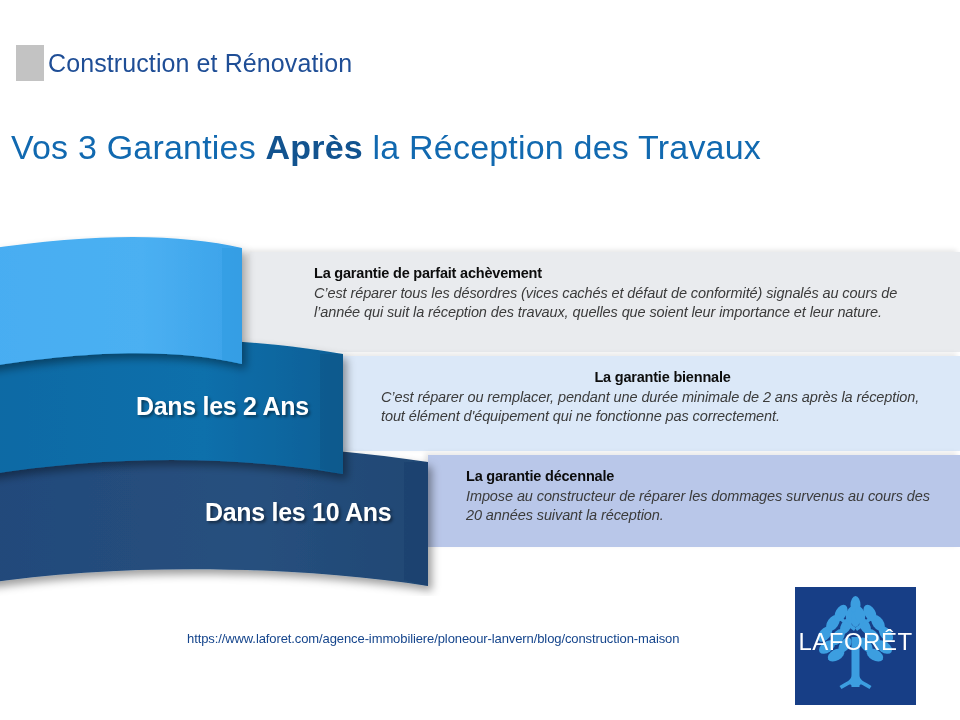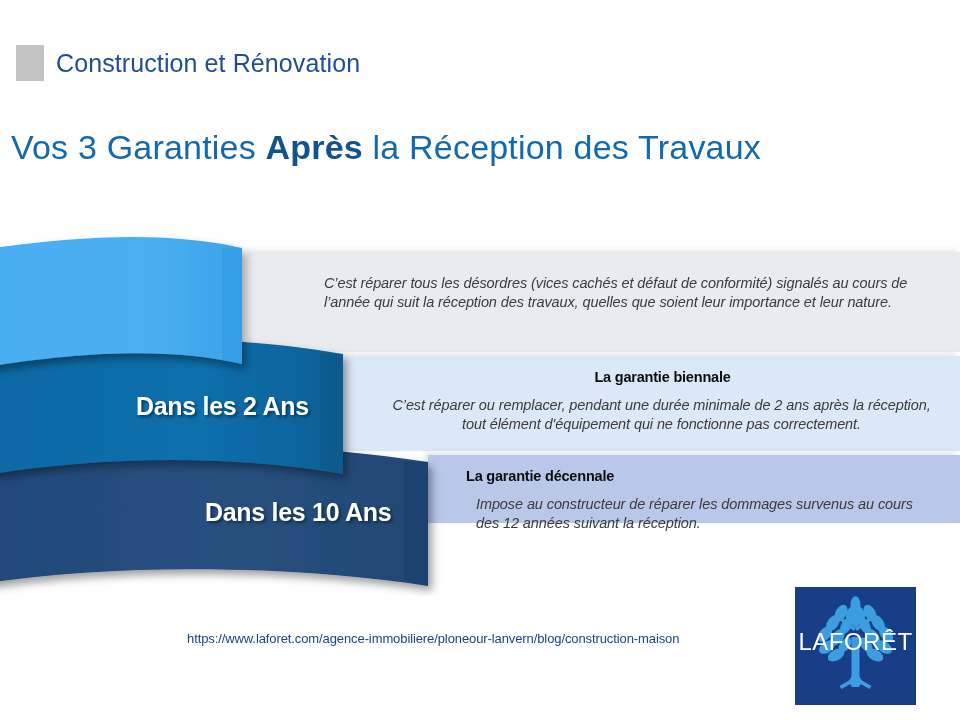--- a/index.html
+++ b/index.html
@@ -33,21 +33,21 @@
     display: flex;
     align-items: center;
   }
   .header-square {
     width: 28px;
     height: 36px;
     background: #c3c3c3;
     flex: 0 0 auto;
   }
   .header-title {
-    margin-left: 12px;
+    margin-left: 4px;
     font-size: 25px;
     font-weight: 400;
     color: #1f4e96;
     letter-spacing: 0.1px;
     white-space: nowrap;
   }
 
   
   .main-title {
     position: absolute;
@@ -94,42 +94,42 @@
     top: 356px;
     width: 617px;
     height: 95px;
     background: #dbe8f8;
     box-shadow: -3px -2px 5px rgba(0,0,0,0.10);
   }
   .panel-3 {
     left: 428px;
     top: 455px;
     width: 532px;
-    height: 68px;
+    height: 92px;
     background: #b9c7e9;
     box-shadow: -3px -2px 5px rgba(0,0,0,0.10);
   }
   .panel-heading {
     font-size: 14.5px;
     font-weight: 700;
     color: #0d0d0d;
     line-height: 1.25;
     margin: 0 0 2px 0;
     letter-spacing: -0.2px;
   }
   .panel-body {
     font-size: 14.5px;
     font-style: italic;
     color: #3b3b3b;
     line-height: 1.32;
-    margin: 10px;
+    margin: 0;
     letter-spacing: -0.1px;
   }
   .panel-2 .panel-heading { padding-left: 22px; text-align: center; }
-  .panel-2 .panel-body { padding-left: 20px; text-align: center; }
+  .panel-2 .panel-body { padding-left: 20px; }
   .panel-3 .panel-heading { padding-left: 20px; }
   .panel-3 .panel-body { padding-left: 20px; }
   .panel-1 .panel-heading { padding-left: 46px; }
   .panel-1 .panel-body { padding-left: 46px; }
 
   
   .ribbons {
     position: absolute;
     left: 0;
     top: 236px;
@@ -184,31 +184,32 @@
     <div class="header-title">Construction et Rénovation</div>
   </div>
 
   <div class="main-title">
     <span>Vos 3 Garanties  </span><span class="seg-bold">Après</span><span> la Réception des Travaux</span>
   </div>
 
   <div class="panels">
 
     <div class="panel panel-1">
+      <p class="panel-heading">La garantie de parfait achèvement</p>
       <p class="panel-body"> C’est réparer  tous les désordres (vices cachés et défaut de conformité) signalés au cours de l’année qui suit la réception des  travaux, quelles que soient leur importance et leur nature.</p>
     </div>
 
     <div class="panel panel-2">
       <p class="panel-heading">La garantie biennale</p>
       <p class="panel-body">C’est réparer ou remplacer, pendant une durée minimale de 2 ans après la réception, tout élément d'équipement qui ne fonctionne pas correctement.</p>
     </div>
 
     <div class="panel panel-3">
       <p class="panel-heading">La garantie décennale</p>
-      <p class="panel-body">Impose au constructeur de réparer  les dommages survenus au cours des 12 années suivant la réception.</p>
+      <p class="panel-body">Impose au constructeur de réparer  les dommages survenus au cours des 20 années suivant la réception.</p>
     </div>
 
   </div>
 
   <div class="ribbons">
     <svg width="520" height="360" viewBox="0 0 520 360" xmlns="http://www.w3.org/2000/svg" aria-hidden="true">
       <defs>
         <filter id="ribShadow" x="-25%" y="-25%" width="160%" height="170%">
           <feDropShadow dx="4" dy="5" stdDeviation="4" flood-color="#000000" flood-opacity="0.38"></feDropShadow>
         </filter>

